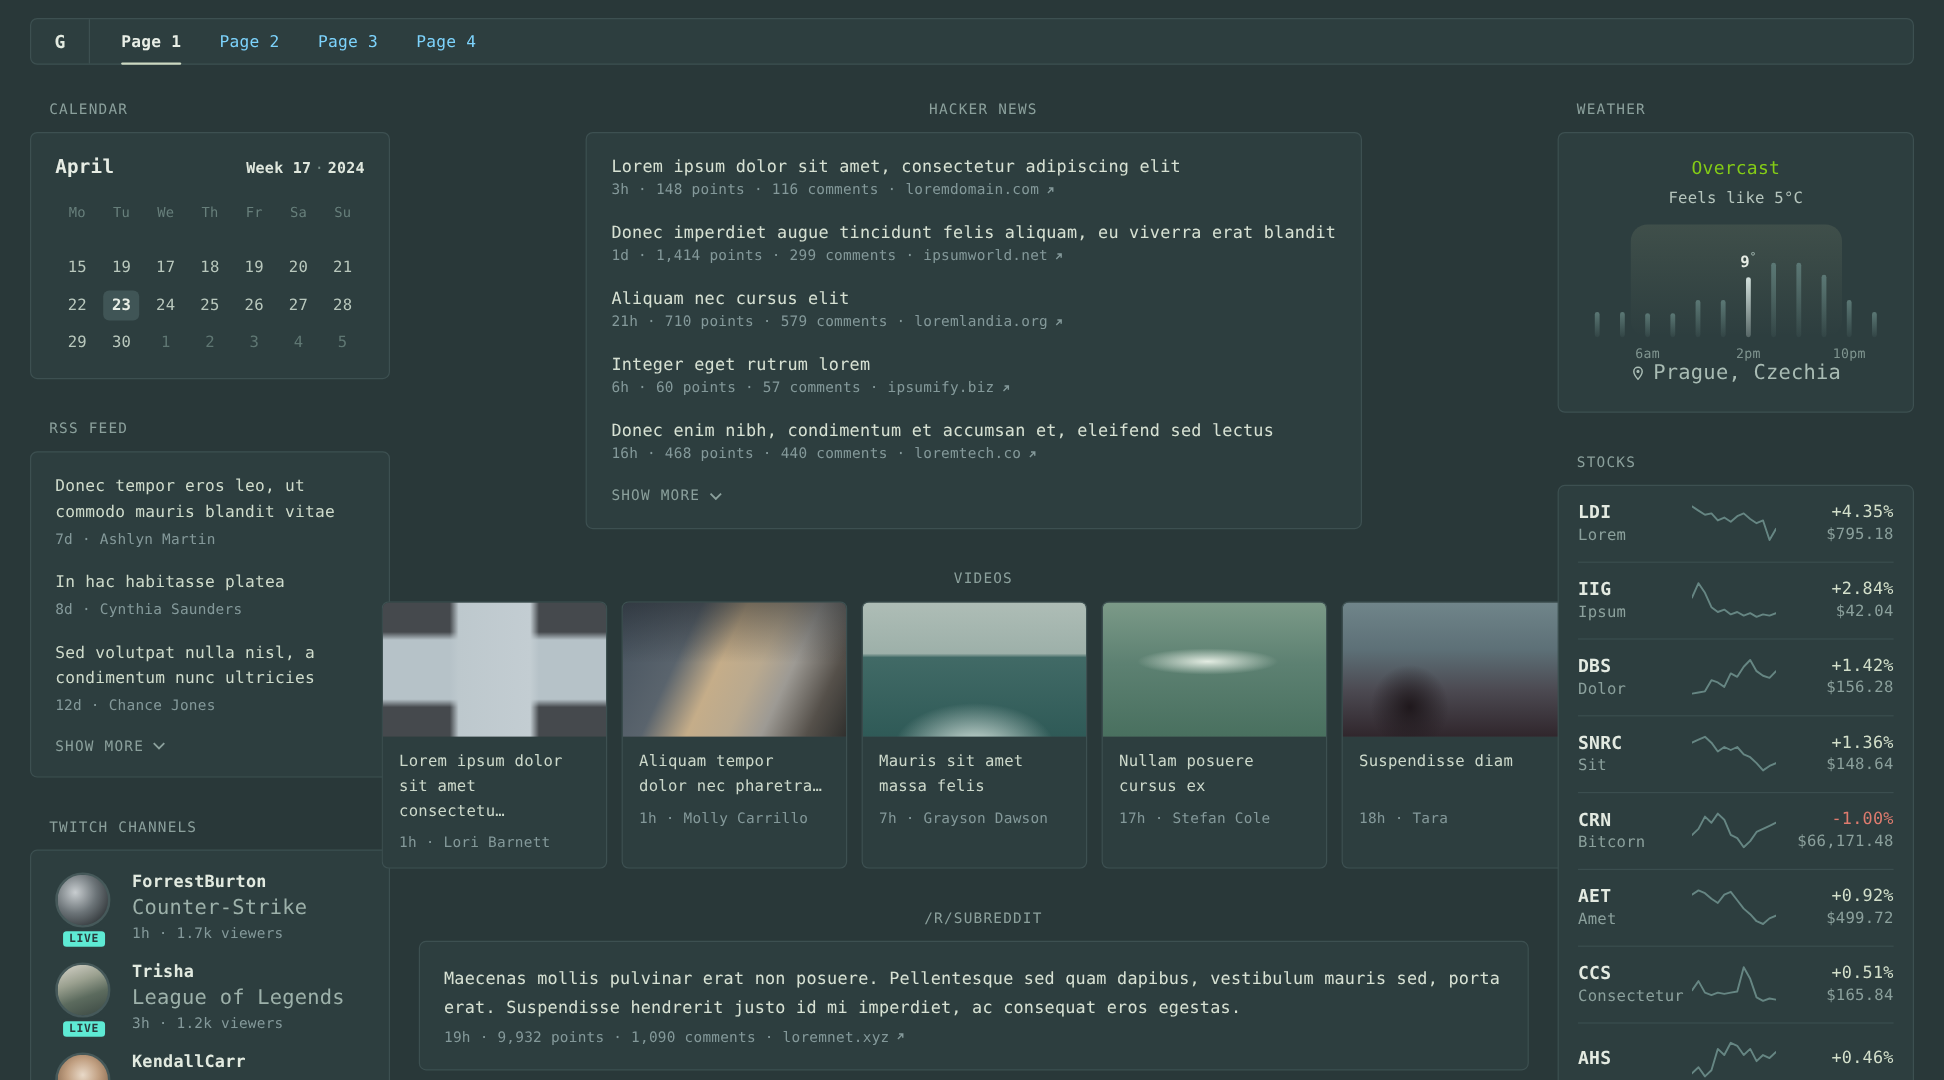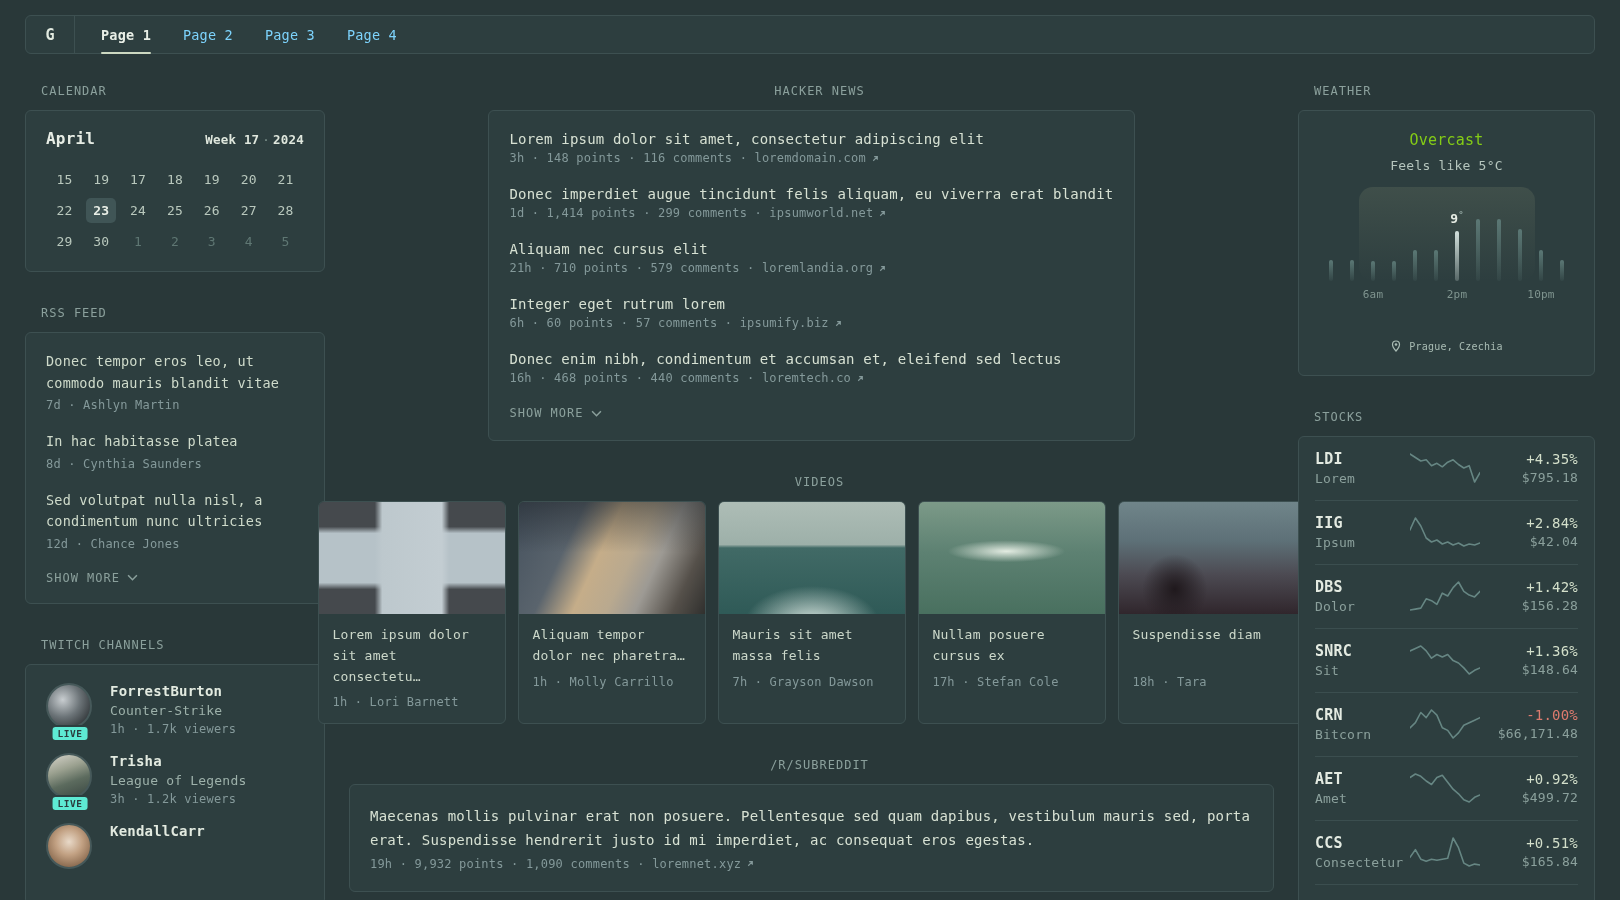--- a/index.html
+++ b/index.html
@@ -83,21 +83,21 @@
   .avatar.av1 { background:radial-gradient(circle at 35% 35%, #c8cdd0 0%, #6c7478 45%, #2e3336 85%); }
   .avatar.av2 { background:linear-gradient(160deg, #d8d5cc 0%, #9aa08f 35%, #5c6b5e 62%, #3a4742 100%); }
   .avatar.av3 { background:radial-gradient(circle at 50% 40%, #e8d9c8 0%, #c2a183 40%, #8a6a4f 78%, #4f3a2c 100%); }
   .live-badge {
     position:absolute; left:50%; transform:translateX(-50%); bottom:-6px;
     background:#5eead4; color:#2b3c3d; border:2px solid #2d3e3f;
     font-size:9.5px; font-weight:bold; letter-spacing:.5px;
     padding:1px 5px; border-radius:5px;
   }
   .tw-name { font-size:14px; font-weight:bold; color:#e2eae0; }
-  .tw-game { font-size:13px; color:#9db1aa; margin-top:4px; }
+  .tw-game { font-size:17px; color:#9db1aa; margin-top:4px; }
 
   
   .hn-card { padding:20px; }
   .hn-item { margin-bottom:21px; }
   .hn-title { font-size:14px; color:#d7e1d3; letter-spacing:.2px; cursor:pointer; white-space:nowrap; overflow:hidden; }
   .domain-link { cursor:pointer; display:inline-flex; align-items:center; gap:3px; }
   .ext-arrow { display:inline-block; margin-left:2px; }
 
   
   .video-track { display:flex; gap:12px; overflow:hidden; }
@@ -157,22 +157,22 @@
     background:linear-gradient(180deg, #5b7875 0%, rgba(91,120,117,.12) 100%);
   }
   .wx-bar.current { background:linear-gradient(180deg, #d3e1dd 0%, rgba(211,225,221,.25) 100%); }
   .wx-temp { font-size:13px; font-weight:bold; color:#e6ece4; margin-bottom:5px; }
   .wx-temp sup { font-size:9px; color:#9fb3ad; }
   .wx-hour-label {
     position:absolute; top:100%; margin-top:7px; white-space:nowrap;
     font-size:11px; color:#7f948f;
   }
   .wx-location {
-    margin-top:58px; display:flex; align-items:center; justify-content:center; gap:7px;
-    color:#a9bcb4; font-size:10px;
+    margin-top:20px; display:flex; align-items:center; justify-content:center; gap:7px;
+    color:#a9bcb4; font-size:17px;
   }
 
   
   .stocks-card { padding:0 16px; }
   .stock-row {
     display:grid; grid-template-columns:92px 1fr 96px; align-items:center;
     padding:13px 0 14px; cursor:pointer;
   }
   .stock-row + .stock-row { border-top:1px solid #3b4e4f; }
   .stock-sym { font-size:15px; font-weight:bold; color:#e3eae1; }
@@ -221,20 +221,36 @@
       <h2 class="widget-header">CALENDAR</h2>
       <div class="card cal-card">
         <div class="cal-head">
           <span class="cal-month">April</span>
           <span class="cal-week">
             <span>Week 17</span><span class="dot">·</span><span>2024</span>
           </span>
         </div>
         <div class="cal-grid">
 
+            <div class="cal-dow">Mo</div>
+
+            <div class="cal-dow">Tu</div>
+
+            <div class="cal-dow">We</div>
+
+            <div class="cal-dow">Th</div>
+
+            <div class="cal-dow">Fr</div>
+
+            <div class="cal-dow">Sa</div>
+
+            <div class="cal-dow">Su</div>
+          </div>
+        <div class="cal-grid">
+
             <div class="cal-day">
               <span class="d">15</span>
             </div>
 
             <div class="cal-day">
               <span class="d">19</span>
             </div>
 
             <div class="cal-day">
               <span class="d">17</span>

